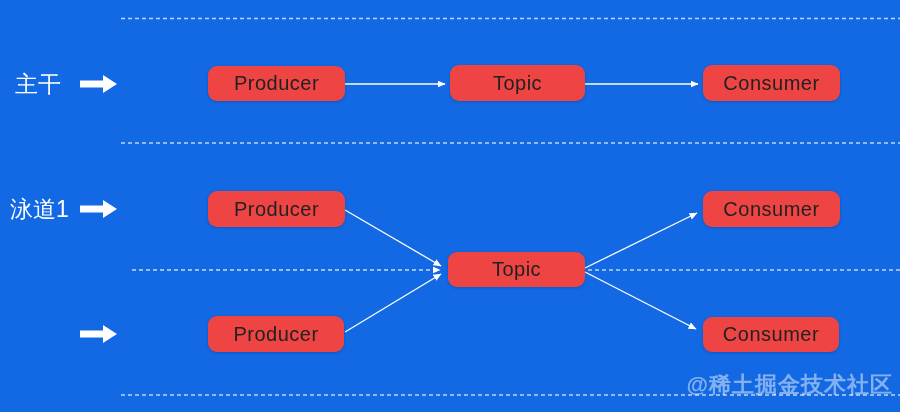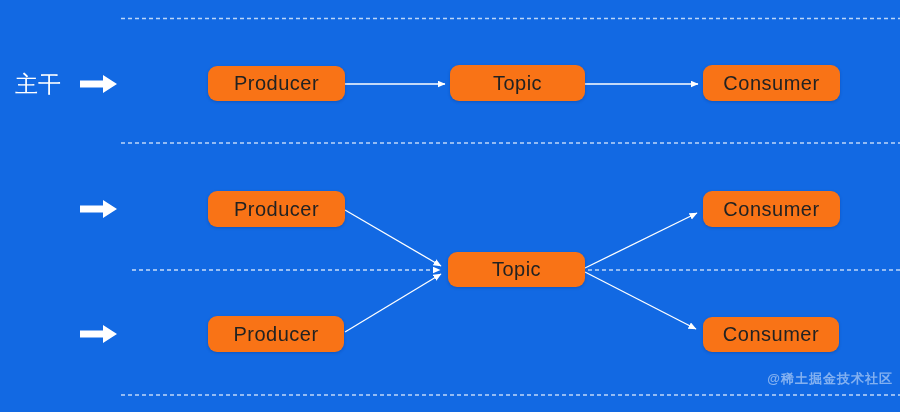--- a/index.html
+++ b/index.html
@@ -16,21 +16,21 @@
     overflow: hidden;
   }
   svg.connectors {
     position: absolute;
     left: 0; top: 0;
     width: 900px; height: 412px;
     z-index: 1;
   }
   .node {
     position: absolute;
-    background: #f97316;
+    background: #ef4444;
     border-radius: 9px;
     color: #222222;
     font-size: 20px;
     display: flex;
     align-items: center;
     justify-content: center;
     z-index: 2;
     box-shadow: 0 1px 3px rgba(0,30,90,0.25);
     letter-spacing: 0.5px;
   }
@@ -52,21 +52,21 @@
     white-space: nowrap;
   }
   .lane-main { left:15px; top:71px; }
   .lane-1    { left:10px; top:196px; }
   .lane-2    { left:10px; top:321px; }
 
   .watermark {
     position: absolute;
     right: 7px;
     top: 370px;
-    font-size: 13px;
+    font-size: 22px;
     font-weight: bold;
     letter-spacing: 1px;
     color: rgba(255,255,255,0.48);
     z-index: 3;
     white-space: nowrap;
   }
 </style>
 </head>
 <body>
 
@@ -93,20 +93,21 @@
 
     <line x1="585" y1="268" x2="697" y2="213" marker-end="url(#arw)" stroke="#ffffff" stroke-width="1.3"></line>
     <line x1="585" y1="272" x2="696" y2="329" marker-end="url(#arw)" stroke="#ffffff" stroke-width="1.3"></line>
 
     <polygon fill="#ffffff" points="80,80.5 103,80.5 103,75 117,84 103,93 103,87.5 80,87.5"></polygon>
     <polygon fill="#ffffff" points="80,205.5 103,205.5 103,200 117,209 103,218 103,212.5 80,212.5"></polygon>
     <polygon fill="#ffffff" points="80,330.5 103,330.5 103,325 117,334 103,343 103,337.5 80,337.5"></polygon>
   </svg>
 
   <div class="lane-label lane-main">主干</div>
+  <div class="lane-label lane-1">泳道1</div>
 
   <div class="node r1p">Producer</div>
   <div class="node r1t">Topic</div>
   <div class="node r1c">Consumer</div>
 
   <div class="node r2p">Producer</div>
   <div class="node r2c">Consumer</div>
 
   <div class="node mt">Topic</div>
 

